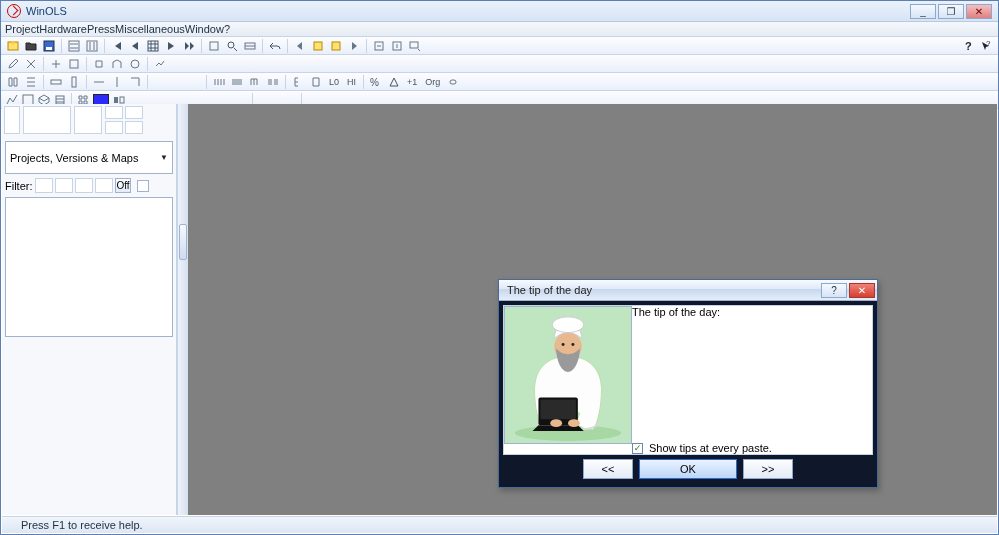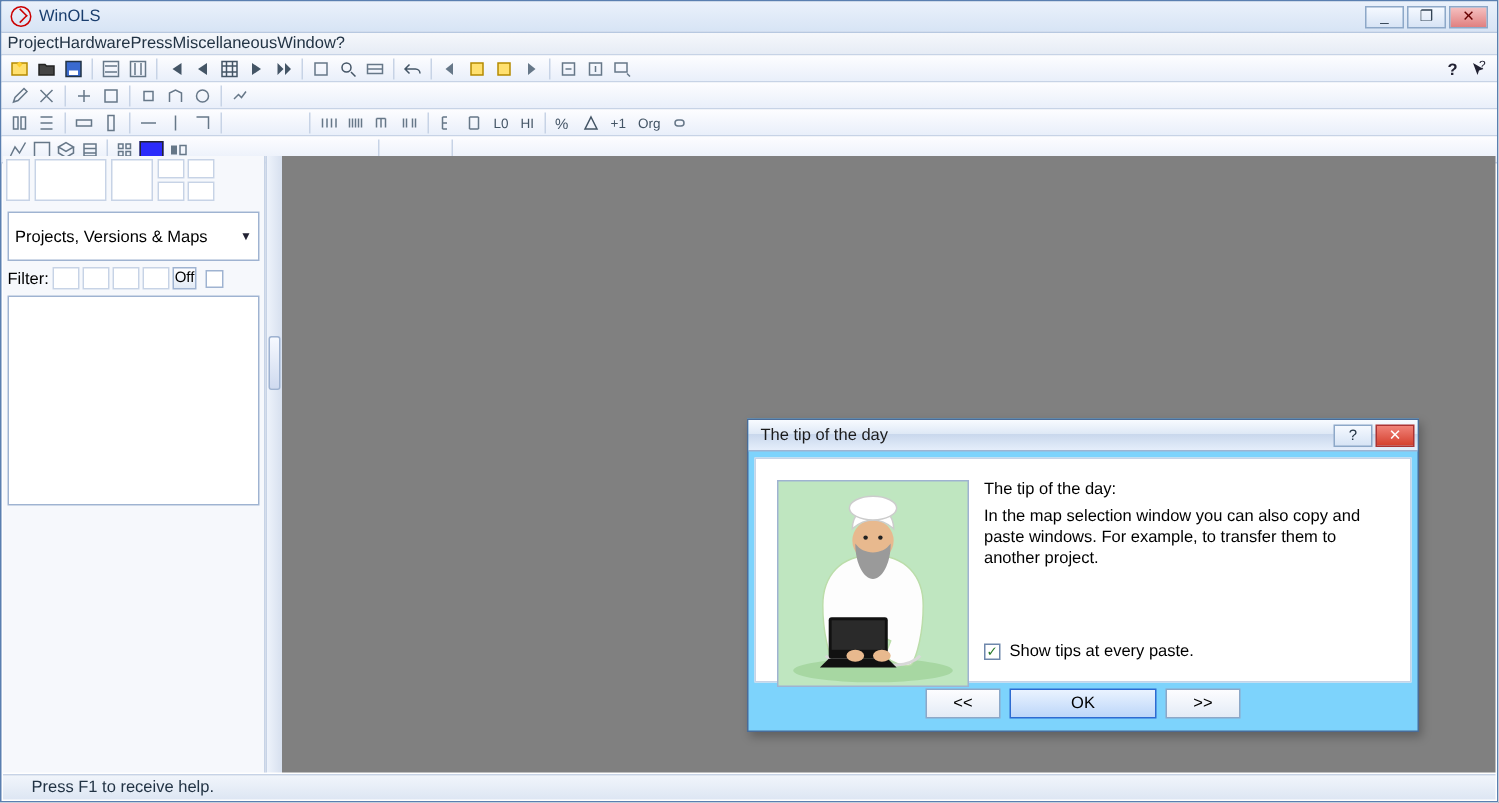--- a/index.html
+++ b/index.html
@@ -44,26 +44,26 @@
   .fbtn{width:18px;height:15px;border:1px solid #c7d3e6;background:#fff}
   .offbtn{width:16px;height:15px;border:1px solid #9fb3d1;background:linear-gradient(#fdfdff,#e3ebf6);font-size:10px;display:flex;align-items:center;justify-content:center}
   .ck{width:12px;height:12px;border:1px solid #9fb3d1;background:#fff;margin-left:4px}
   .treebox{margin:4px 3px 0;flex:1;min-height:120px;max-height:140px;border:1px solid #9fb3d1;background:#fff}
   .sb-scroll{width:11px;background:linear-gradient(90deg,#eef3fb,#d7e0ef);border-left:1px solid #c7d3e6;position:relative}
   .sb-scroll .thumbv{position:absolute;left:1px;right:1px;top:120px;height:36px;background:linear-gradient(#f6f9ff,#cfdaef);border:1px solid #9fb3d1;border-radius:2px}
   .canvas{flex:1;background:#808080;position:relative}
   
   .statusbar{position:absolute;left:1px;right:1px;bottom:1px;height:17px;background:linear-gradient(#f1f5fb,#dde6f3);border-top:1px solid #c7d3e6;display:flex;align-items:center;padding:0 19px;color:#234}
   
-  .dialog{position:absolute;left:310px;top:175px;width:448px;border:1px solid #4a6b97;background:#7dd3fc;box-shadow:2px 3px 6px rgba(0,0,0,.25)}
+  .dialog{position:absolute;left:310px;top:175px;width:380px;border:1px solid #4a6b97;background:#0f172a;box-shadow:2px 3px 6px rgba(0,0,0,.25)}
   .dlg-title{height:21px;background:linear-gradient(#f8fbff 0%,#dfe9f6 45%,#c8d7ec 46%,#e5eefb 100%);display:flex;align-items:center;padding:0 2px 0 8px;border-bottom:1px solid #9fb3d1}
   .dlg-title span.t{flex:1;color:#1b1b1b}
   .dlg-title .dbtn{width:26px;height:15px;margin-left:2px;border:1px solid #8da8c8;background:linear-gradient(#f5f9ff,#d7e4f5);display:flex;align-items:center;justify-content:center;font-size:10px;color:#234;cursor:default}
   .dlg-title .dbtn.red{background:linear-gradient(#f08278,#d4402e);color:#fff;border-color:#a33}
-  .dlg-body{border:1px solid #c7d3e6;margin:4px;background:#fff;padding:14px;display:flex;gap:10px;height:150px}
+  .dlg-body{border:1px solid #c7d3e6;margin:4px;background:#fff;padding:0;display:flex;height:150px}
   .illus{width:128px;height:138px;background:#bfe6c0;border:1px solid #9fb3d1;position:relative;overflow:hidden;flex:none}
   .illus svg{position:absolute;inset:0}
   .dlg-text{flex:1;display:flex;flex-direction:column;font-size:11px;color:#000}
   .dlg-text .hdr{margin-bottom:6px}
   .dlg-text .msg{line-height:1.25}
   .dlg-foot{display:flex;align-items:center;gap:6px;margin-top:auto}
   .chk{width:11px;height:11px;border:1px solid #6e87ab;background:#fff;display:inline-flex;align-items:center;justify-content:center;font-size:9px;color:#2a7a2a;line-height:1}
   .dlg-buttons{display:flex;gap:6px;justify-content:center;padding:0 10px 8px}
   .btn{height:20px;border:1px solid #8da8c8;background:linear-gradient(#fdfdff,#e3ebf6);display:flex;align-items:center;justify-content:center;font-size:11px;cursor:default}
   .btn.nav{width:50px}
@@ -474,21 +474,20 @@
               <rect x="34" y="92" width="40" height="28" rx="2" fill="#111"></rect>
               <rect x="36" y="94" width="36" height="20" fill="#2a2a2a"></rect>
               <path d="M34 120l-6 6h52l-6-6z" fill="#111"></path>
 
               <ellipse cx="52" cy="118" rx="6" ry="4" fill="#e8b98e"></ellipse>
               <ellipse cx="70" cy="118" rx="6" ry="4" fill="#e8b98e"></ellipse>
             </svg>
           </div>
           <div class="dlg-text">
             <div class="hdr">The tip of the day:</div>
-            <div class="msg">In the map selection window you can also copy and paste windows. For example, to transfer them to another project.</div>
             <div class="dlg-foot">
               <span class="chk">✓</span>
               <span>Show tips at every paste.</span>
             </div>
           </div>
         </div>
         <div class="dlg-buttons">
           <div class="btn nav">&lt;&lt;</div>
           <div class="btn ok">OK</div>
           <div class="btn nav">&gt;&gt;</div>

